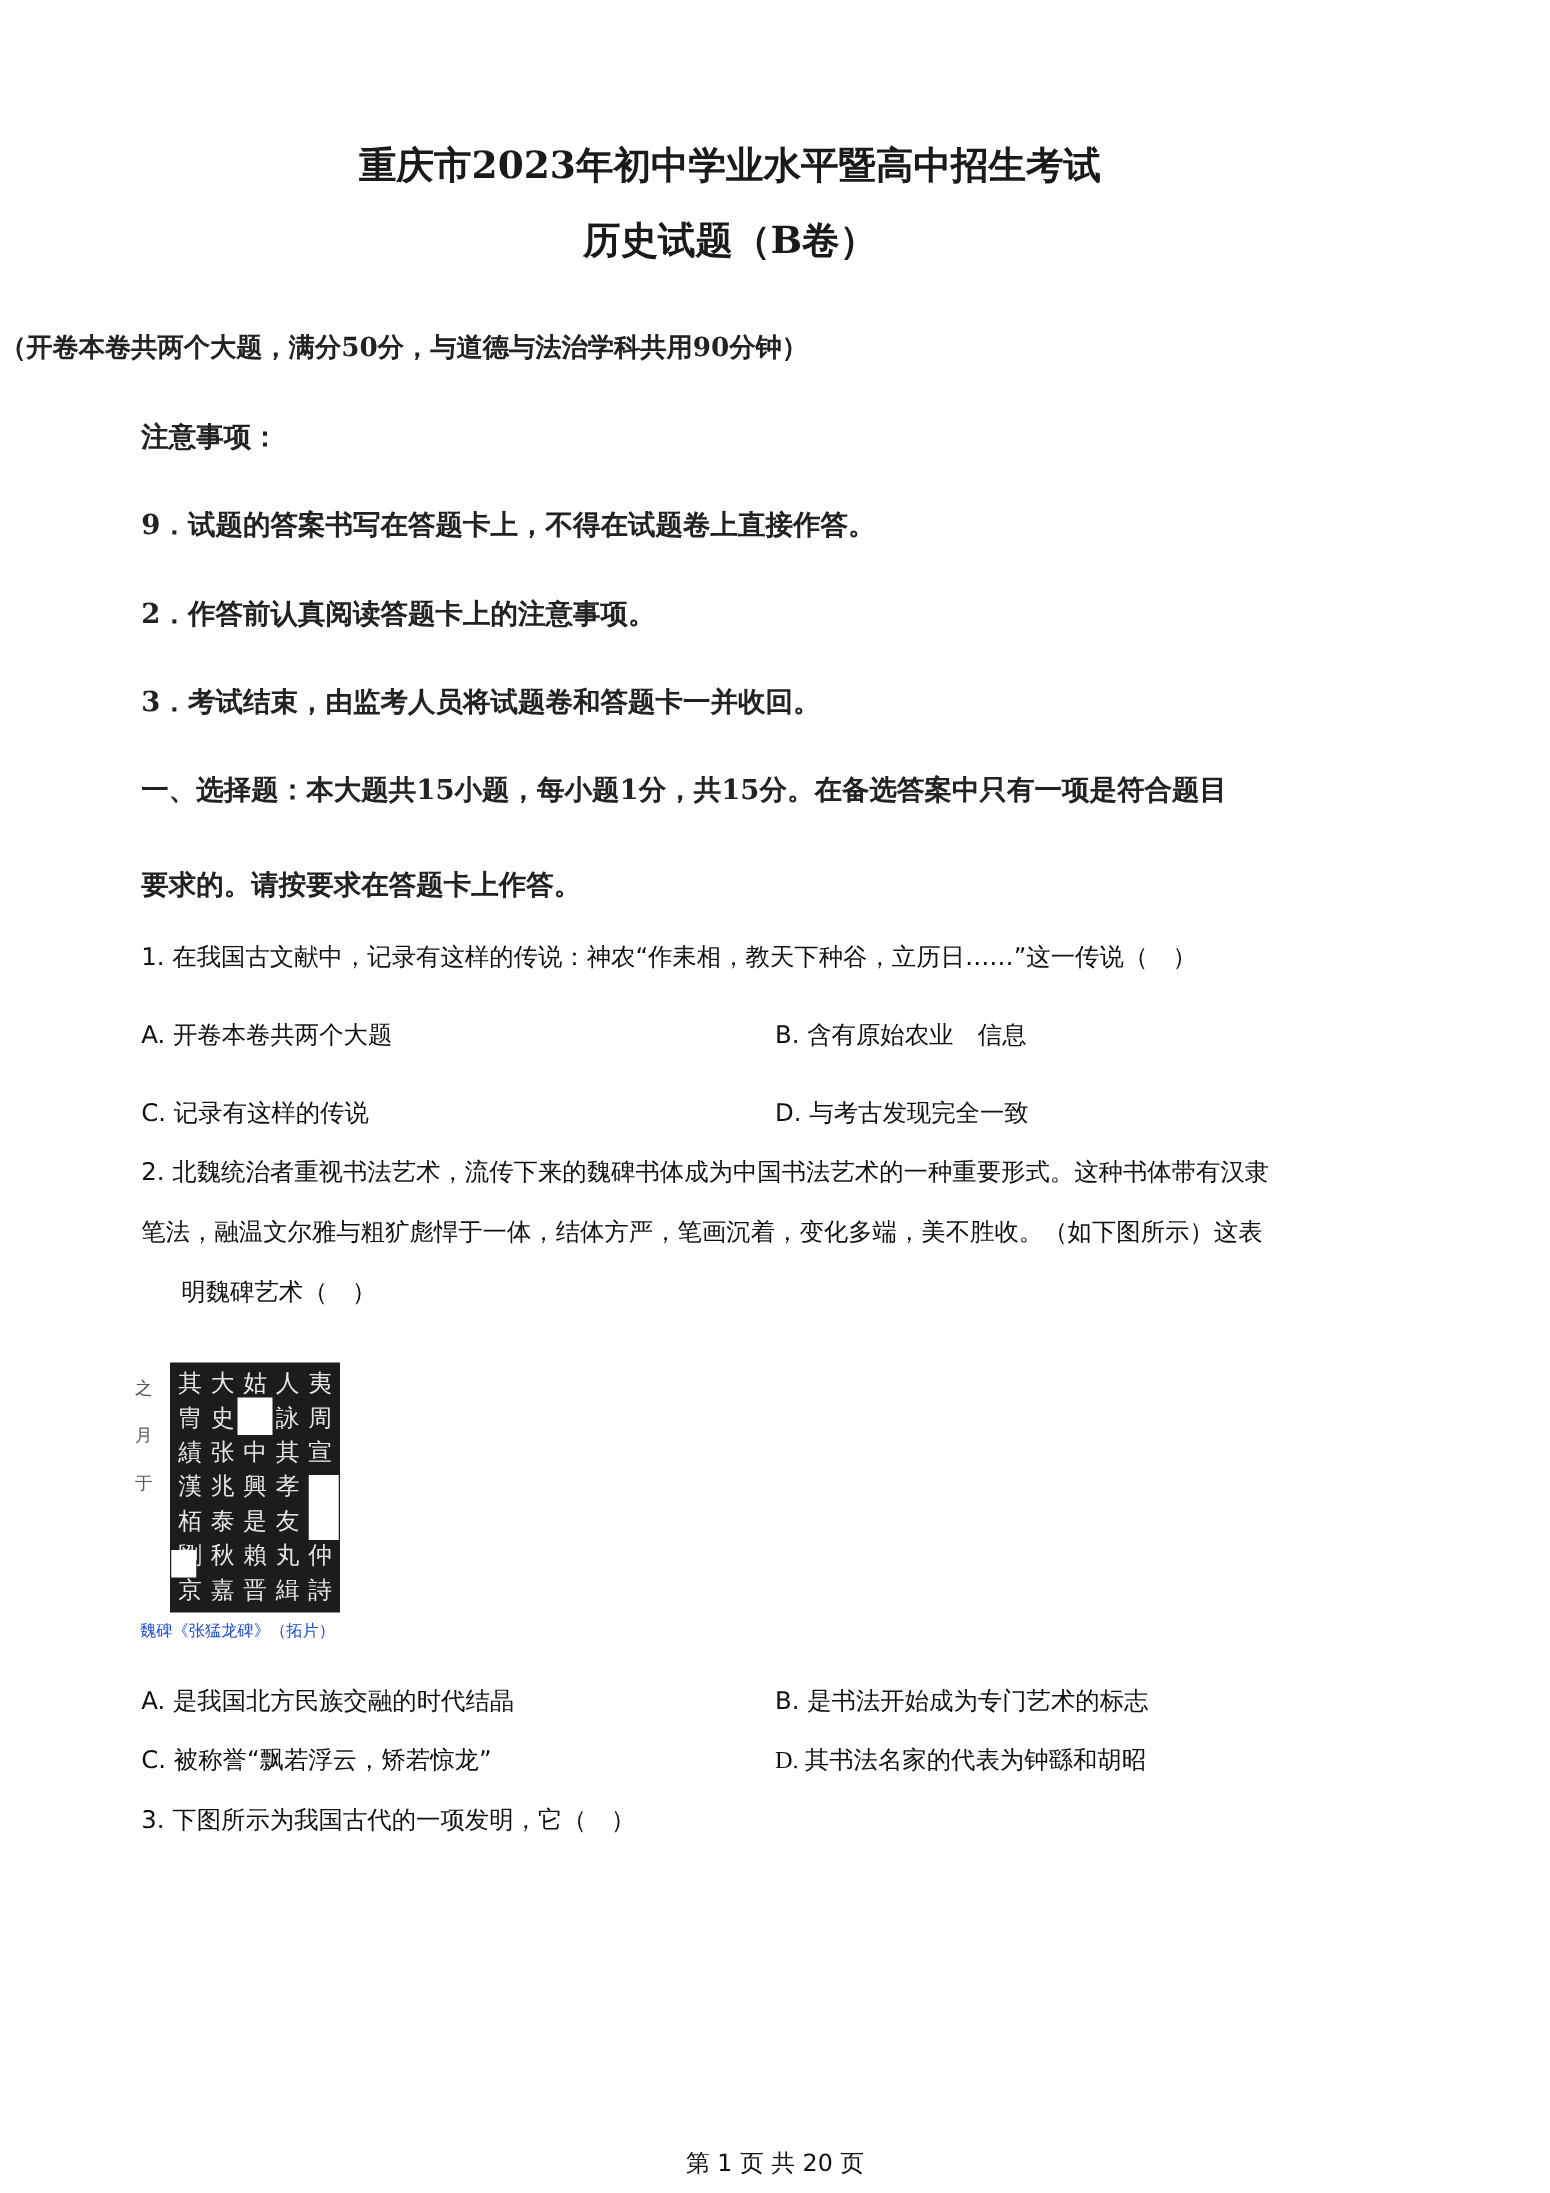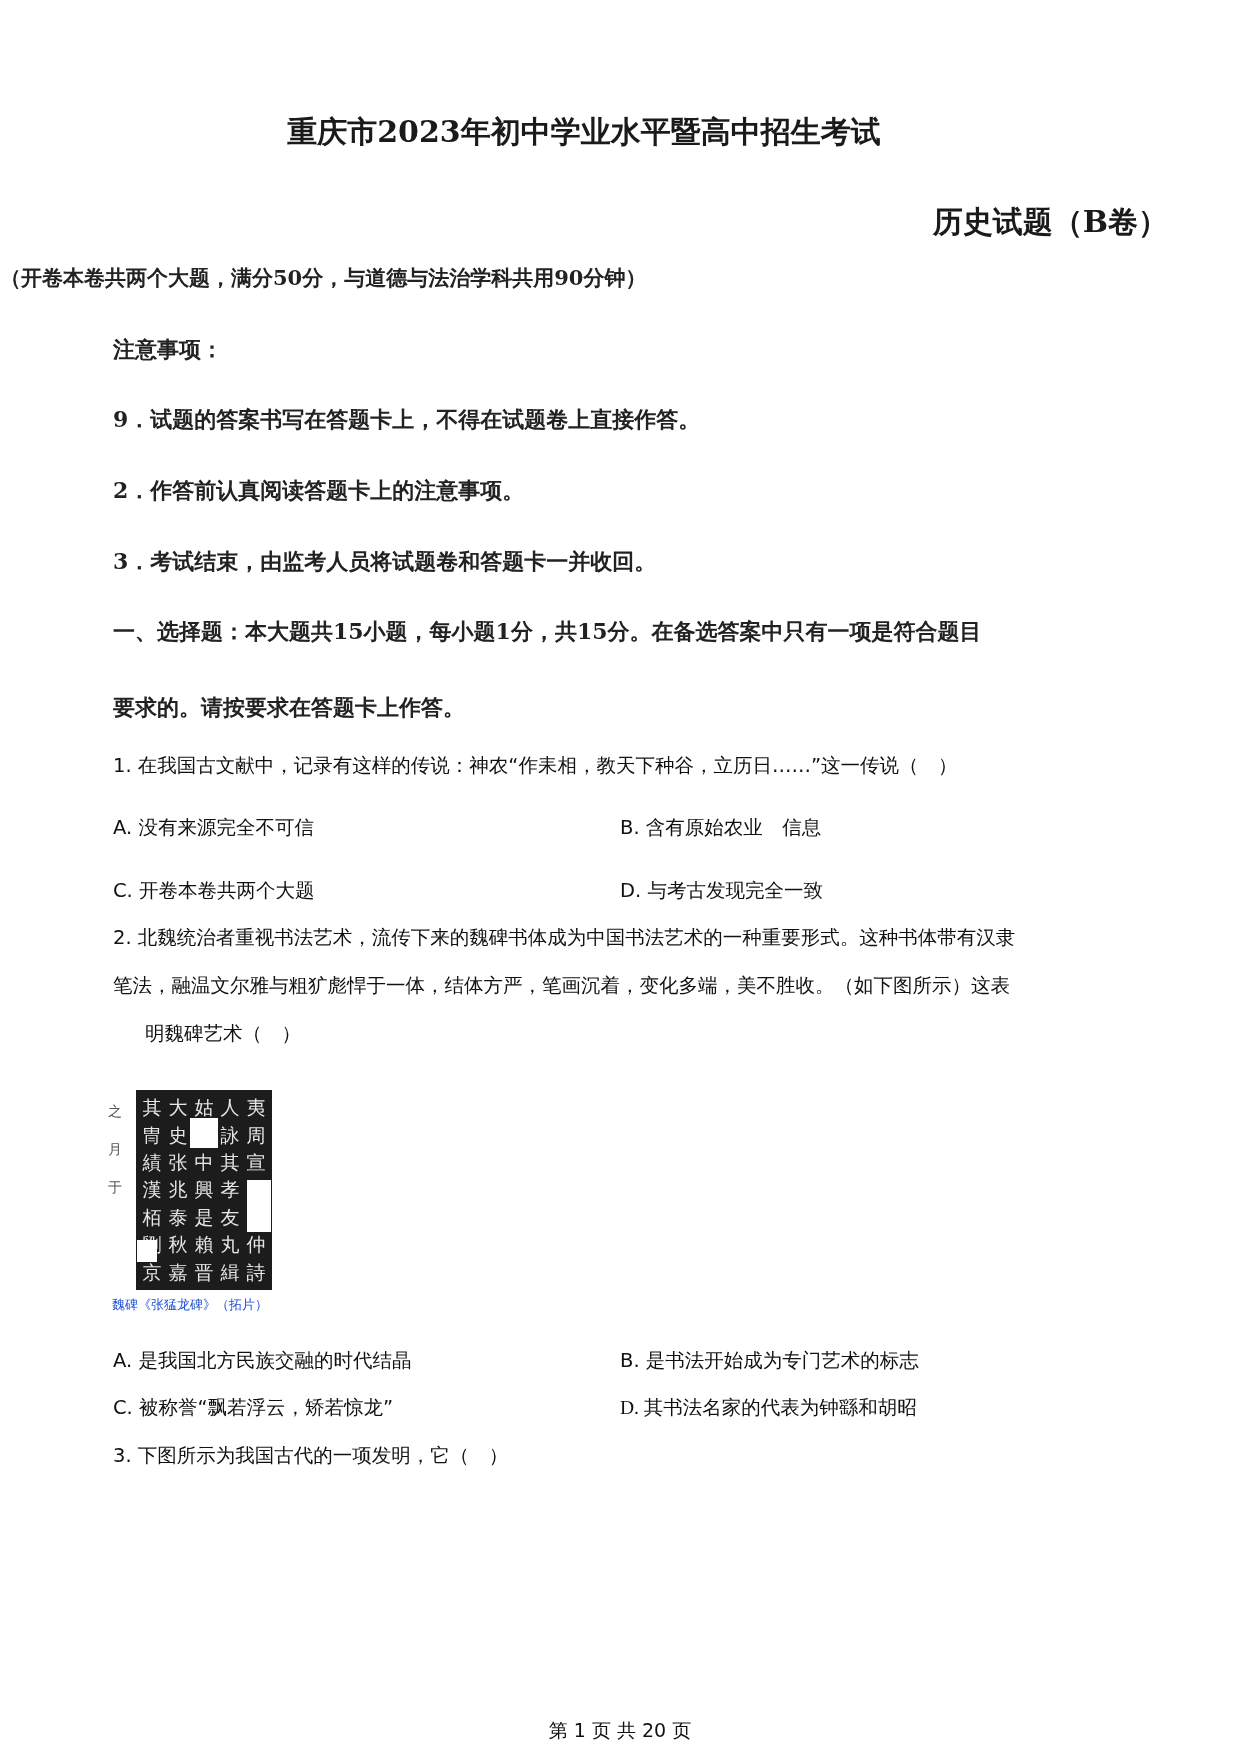--- a/index.html
+++ b/index.html
@@ -56,35 +56,35 @@
   }
   .footer {
     left: 0; width: 1240px; text-align: center; top: 1718px;
     font-family: "DejaVu Sans", sans-serif; font-size: 19px; color: #111;
   }
 </style>
 </head>
 <body>
 
 <div class="abs title" style="top:112px;">重庆市2023年初中学业水平暨高中招生考试</div>
-<div class="abs title" style="top:202px;text-align:right;">历史试题（B卷）</div>
+<div class="abs title" style="top:172px;">历史试题（B卷）</div>
 <div class="abs subtitle-note" style="top:264px;">（开卷本卷共两个大题，满分50分，与道德与法治学科共用90分钟）</div>
 
 <div class="abs bold-line" style="top:335px;">注意事项：</div>
 <div class="abs bold-line" style="top:405px;">9．试题的答案书写在答题卡上，不得在试题卷上直接作答。</div>
 <div class="abs bold-line" style="top:476px;">2．作答前认真阅读答题卡上的注意事项。</div>
 <div class="abs bold-line" style="top:547px;">3．考试结束，由监考人员将试题卷和答题卡一并收回。</div>
 
 <div class="abs bold-line" style="top:617px;">一、选择题：本大题共15小题，每小题1分，共15分。在备选答案中只有一项是符合题目</div>
 <div class="abs bold-line" style="top:693px;">要求的。请按要求在答题卡上作答。</div>
 
 <div class="abs q-line" style="top:752px;">1. 在我国古文献中，记录有这样的传说：神农“作耒相，教天下种谷，立历日……”这一传说（　）</div>
-<div class="abs q-line" style="top:814px;">A. 没有来源完全不可信</div>
+<div class="abs q-line" style="top:814px;">A. 开卷本卷共两个大题</div>
 <div class="abs q-line opt-right" style="top:814px;">B. 含有原始农业　信息</div>
-<div class="abs q-line" style="top:877px;">C. 开卷本卷共两个大题</div>
+<div class="abs q-line" style="top:877px;">C. 记录有这样的传说</div>
 <div class="abs q-line opt-right" style="top:877px;">D. 与考古发现完全一致</div>
 
 <div class="abs q-line" style="top:924px;">2. 北魏统治者重视书法艺术，流传下来的魏碑书体成为中国书法艺术的一种重要形式。这种书体带有汉隶</div>
 <div class="abs q-line" style="top:972px;">笔法，融温文尔雅与粗犷彪悍于一体，结体方严，笔画沉着，变化多端，美不胜收。（如下图所示）这表</div>
 <div class="abs q-line" style="top:1020px;margin-left:32px;">明魏碑艺术（　）</div>
 
 <div class="abs side-marks">
   <div>之</div>
   <div>月</div>
   <div>于</div>

